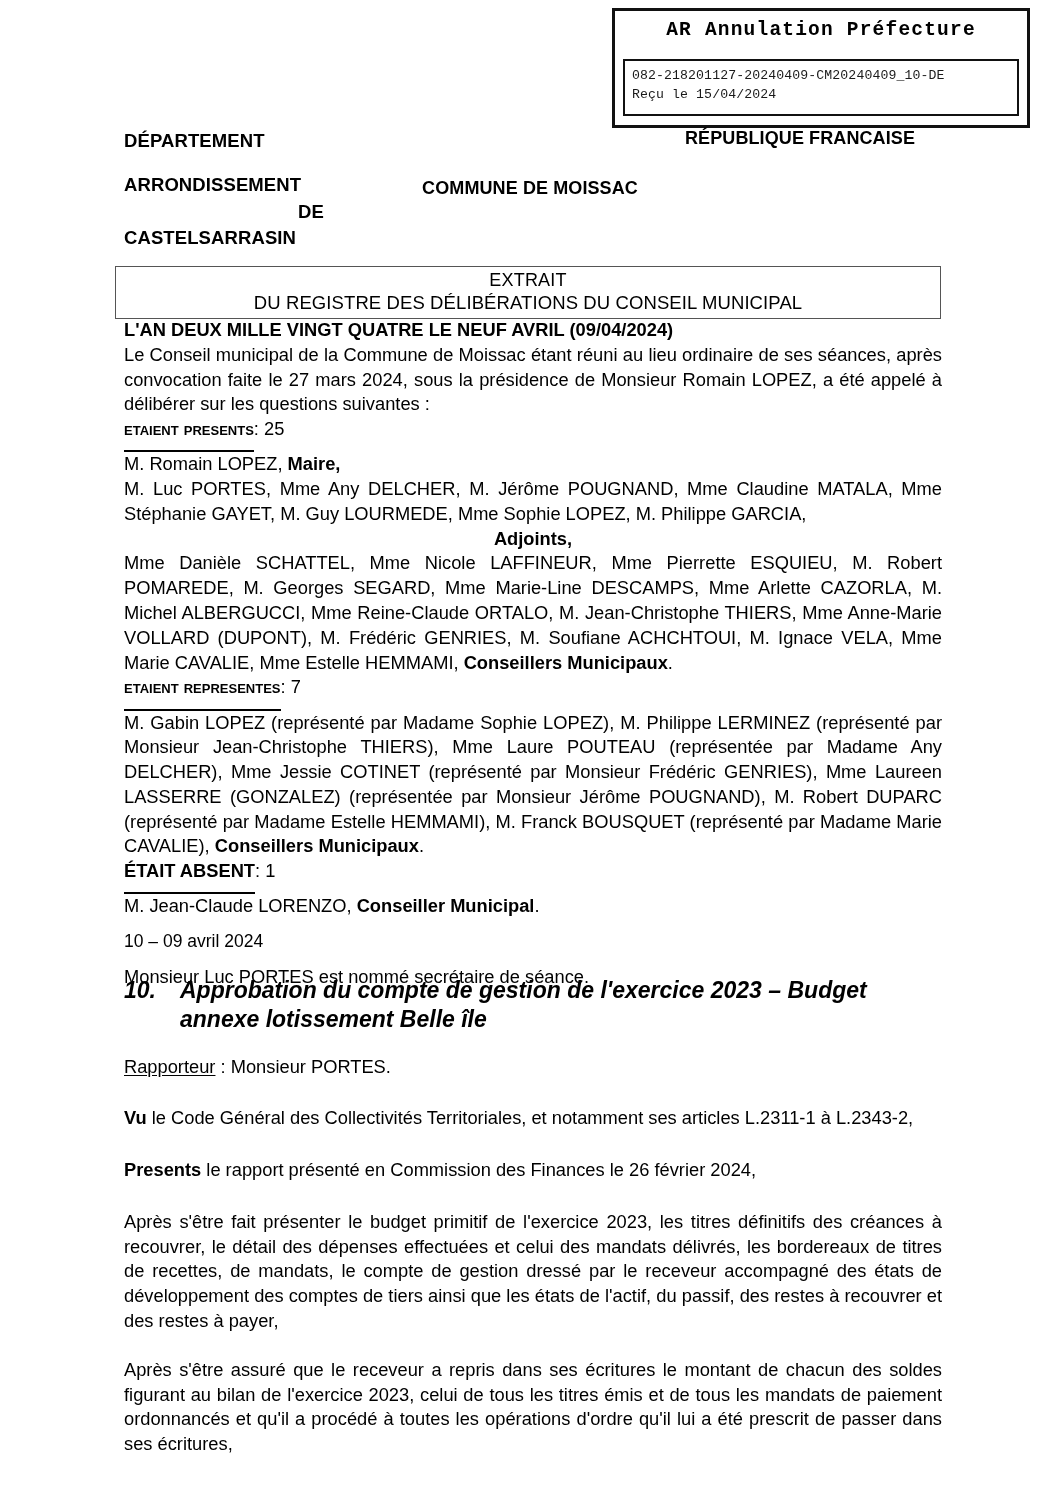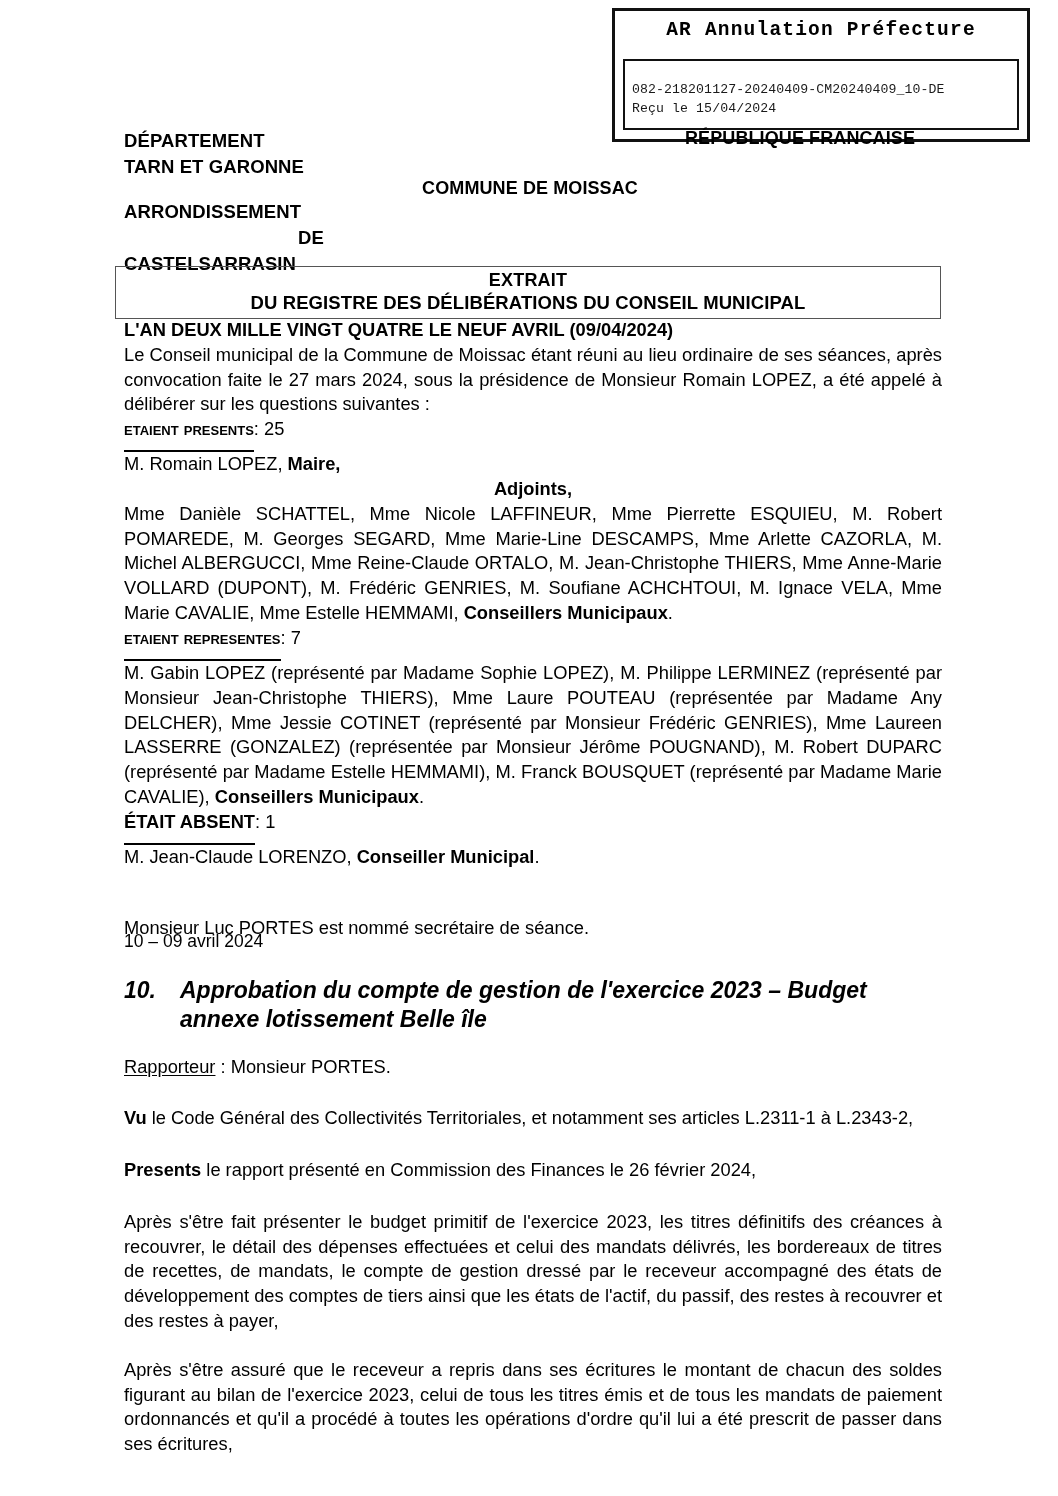--- a/index.html
+++ b/index.html
@@ -32,21 +32,21 @@
     font-family: "Liberation Mono", monospace;
     font-weight: bold;
     font-size: 19.5px;
     letter-spacing: 1.2px;
     text-align: center;
     padding: 3px 0 18px 0;
     white-space: nowrap;
   }
   .ar-stamp-body {
     border: 2px solid #111111;
-    padding: 19px 7px 10px 7px;
+    padding: 5px 7px 10px 7px;
     font-family: "Liberation Mono", monospace;
     font-size: 13.2px;
     line-height: 1.45;
     letter-spacing: 0.1px;
     color: #1a1a1a;
   }
   .ar-line { white-space: nowrap; }
 
   
   .letterhead {
@@ -91,21 +91,21 @@
 
   
   .extrait-box {
     position: absolute;
     left: 115px;
     top: 266px;
     width: 826px;
     box-sizing: border-box;
     border: 1.5px solid #555555;
     text-align: center;
-    font-weight: bold;
+    font-weight: normal;
     padding: 3px 0 4px 0;
     line-height: 1.2;
   }
   .extrait-box .l1 { font-size: 18px; letter-spacing: 0.2px; }
   .extrait-box .l2 { font-size: 18.5px; letter-spacing: 0.1px; }
 
   
   .body-area {
     position: absolute;
     left: 124px;
@@ -166,21 +166,20 @@
   <div class="ar-stamp-title">AR Annulation Préfecture</div>
   <div class="ar-stamp-body">
     <div class="ar-line">082-218201127-20240409-CM20240409_10-DE</div>
     <div class="ar-line">Reçu le 15/04/2024</div>
   </div>
 </div>
 
 <div class="letterhead">
   <div class="lh-left">
     <div>DÉPARTEMENT</div>
-    <div>TARN ET GARONNE</div>
     <div class="lh-gap"></div>
     <div>ARRONDISSEMENT</div>
     <div class="centered">DE</div>
     <div>CASTELSARRASIN</div>
   </div>
   <div class="lh-right">RÉPUBLIQUE FRANCAISE</div>
   <div class="lh-commune">COMMUNE DE MOISSAC</div>
 </div>
 
 <div class="extrait-box">
@@ -191,20 +190,21 @@
 <div class="body-area">
 
   <div class="line-head">L'AN DEUX MILLE VINGT QUATRE LE NEUF AVRIL (09/04/2024)</div>
 
   <div class="just">Le Conseil municipal de la Commune de Moissac étant réuni au lieu ordinaire de ses séances, après convocation faite le 27 mars 2024, sous la présidence de Monsieur Romain LOPEZ, a été appelé à délibérer sur les questions suivantes :</div>
 
   <div><span class="smallcaps">Etaient Presents</span><span>: 25</span></div>
 
   <div><span>M. Romain LOPEZ, </span><span class="b">Maire,</span></div>
 
+  <div class="just">M. Luc PORTES, Mme Any DELCHER, M. Jérôme POUGNAND, Mme Claudine MATALA, Mme Stéphanie GAYET, M. Guy LOURMEDE, Mme Sophie LOPEZ, M. Philippe GARCIA,</div>
   <div class="b">Adjoints,</div>
 
   <div class="just"><span>Mme Danièle SCHATTEL, Mme Nicole LAFFINEUR, Mme Pierrette ESQUIEU, M. Robert POMAREDE, M. Georges SEGARD, Mme Marie-Line DESCAMPS, Mme Arlette CAZORLA, M. Michel ALBERGUCCI, Mme Reine-Claude ORTALO, M. Jean-Christophe THIERS, Mme Anne-Marie VOLLARD (DUPONT), M. Frédéric GENRIES, M. Soufiane ACHCHTOUI, M. Ignace VELA, Mme Marie CAVALIE, Mme Estelle HEMMAMI, </span><span class="b">Conseillers Municipaux</span><span>.</span></div>
 
   <div><span class="smallcaps">Etaient Representes</span><span>: 7</span></div>
 
   <div class="just"><span>M. Gabin LOPEZ (représenté par Madame Sophie LOPEZ), M. Philippe LERMINEZ (représenté par Monsieur Jean-Christophe THIERS), Mme Laure POUTEAU (représentée par Madame Any DELCHER), Mme Jessie COTINET (représenté par Monsieur Frédéric GENRIES), Mme Laureen LASSERRE (GONZALEZ) (représentée par Monsieur Jérôme POUGNAND), M. Robert DUPARC (représenté par Madame Estelle HEMMAMI), M. Franck BOUSQUET (représenté par Madame Marie CAVALIE), </span><span class="b">Conseillers Municipaux</span><span>.</span></div>
 
   <div><span class="smallcaps keepcase">ÉTAIT ABSENT</span><span>: 1</span></div>
 

